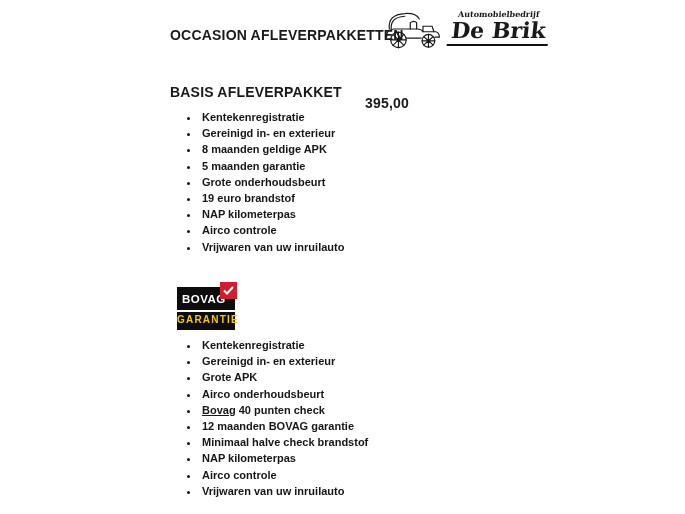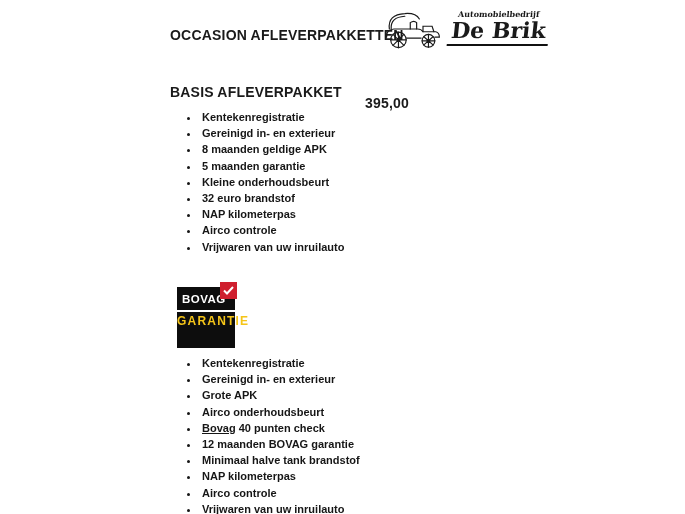--- a/index.html
+++ b/index.html
@@ -101,24 +101,24 @@
     height: 17px;
     background: #cf1f2e;
     display: flex;
     align-items: center;
     justify-content: center;
   }
   .bovag-bottom {
     background: #0d0d0d;
     color: #f5c518;
     font-weight: bold;
-    font-size: 12px;
+    font-size: 10px;
     letter-spacing: 1.2px;
     text-align: center;
-    padding: 2px 0 20px 0;
+    padding: 2px 0 5px 0;
     border-top: 2px solid #ffffff;
   }
 </style>
 </head>
 <body>
 
 <div class="page">
 
   <h1 class="doc-title">OCCASION AFLEVERPAKKETTEN</h1>
 
@@ -145,22 +145,22 @@
     </div>
   </div>
 
   <section class="section section-basis">
     <h2 class="pkg-heading"><span>BASIS AFLEVERPAKKET</span><span class="pkg-price">395,00</span></h2>
     <ul class="pkg-list">
       <li>Kentekenregistratie</li>
       <li>Gereinigd in- en exterieur</li>
       <li>8 maanden geldige APK</li>
       <li>5 maanden garantie</li>
-      <li>Kleine onderhoudsbeurt</li>
-      <li>32 euro brandstof</li>
+      <li>Grote onderhoudsbeurt</li>
+      <li>19 euro brandstof</li>
       <li>NAP kilometerpas</li>
       <li>Airco controle</li>
       <li>Vrijwaren van uw inruilauto</li>
     </ul>
   </section>
 
   <section class="section section-plus">
 
     <div class="bovag">
       <div class="bovag-top">BOVAG</div>
@@ -172,20 +172,20 @@
       <div class="bovag-bottom">GARANTIE</div>
     </div>
 
     <ul class="pkg-list">
       <li>Kentekenregistratie</li>
       <li>Gereinigd in- en exterieur</li>
       <li>Grote APK</li>
       <li>Airco onderhoudsbeurt</li>
       <li><span class="u">Bovag</span><span> 40 punten check</span></li>
       <li>12 maanden BOVAG garantie</li>
-      <li>Minimaal halve tank brandstof</li>
+      <li>Minimaal halve check brandstof</li>
       <li>NAP kilometerpas</li>
       <li>Airco controle</li>
       <li>Vrijwaren van uw inruilauto</li>
     </ul>
   </section>
 
 </div>
 
 </body></html>

